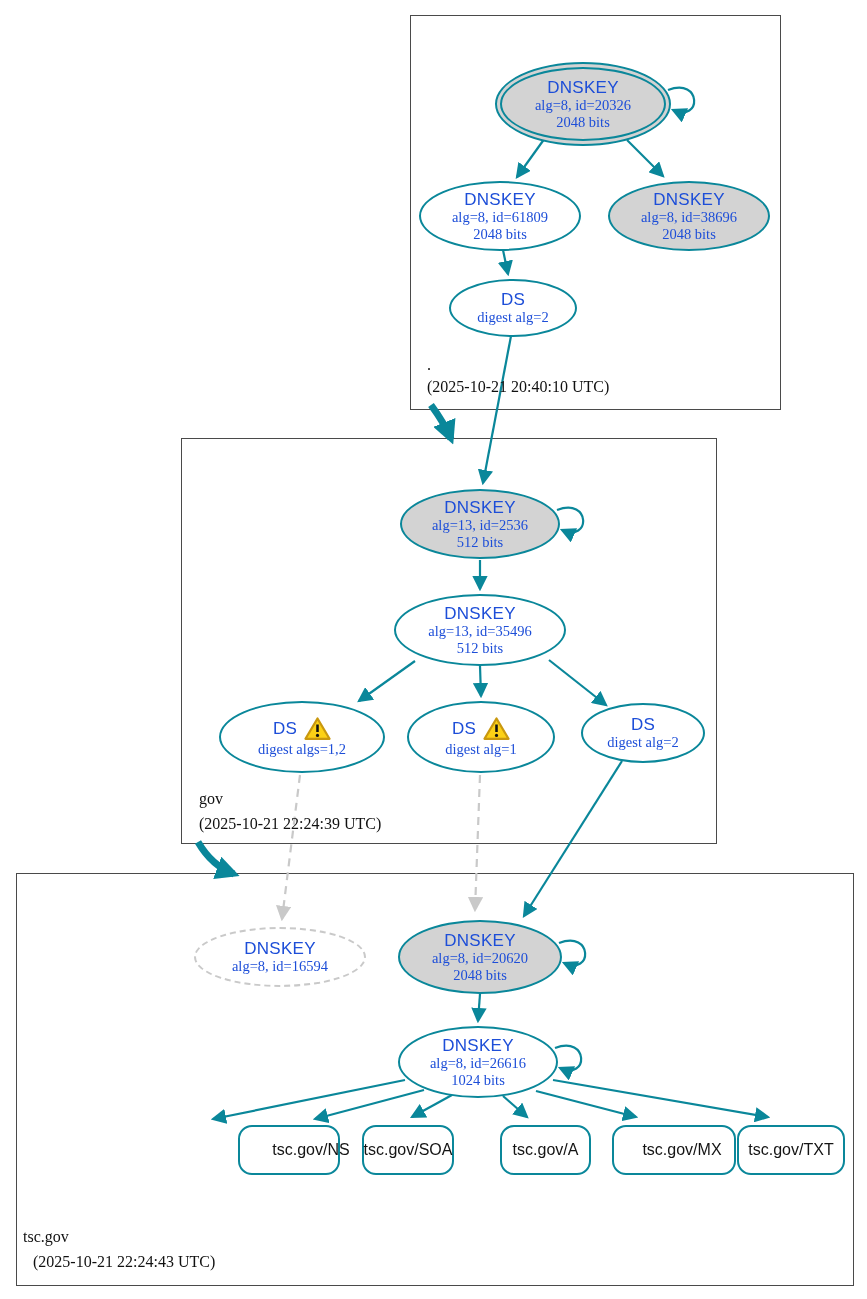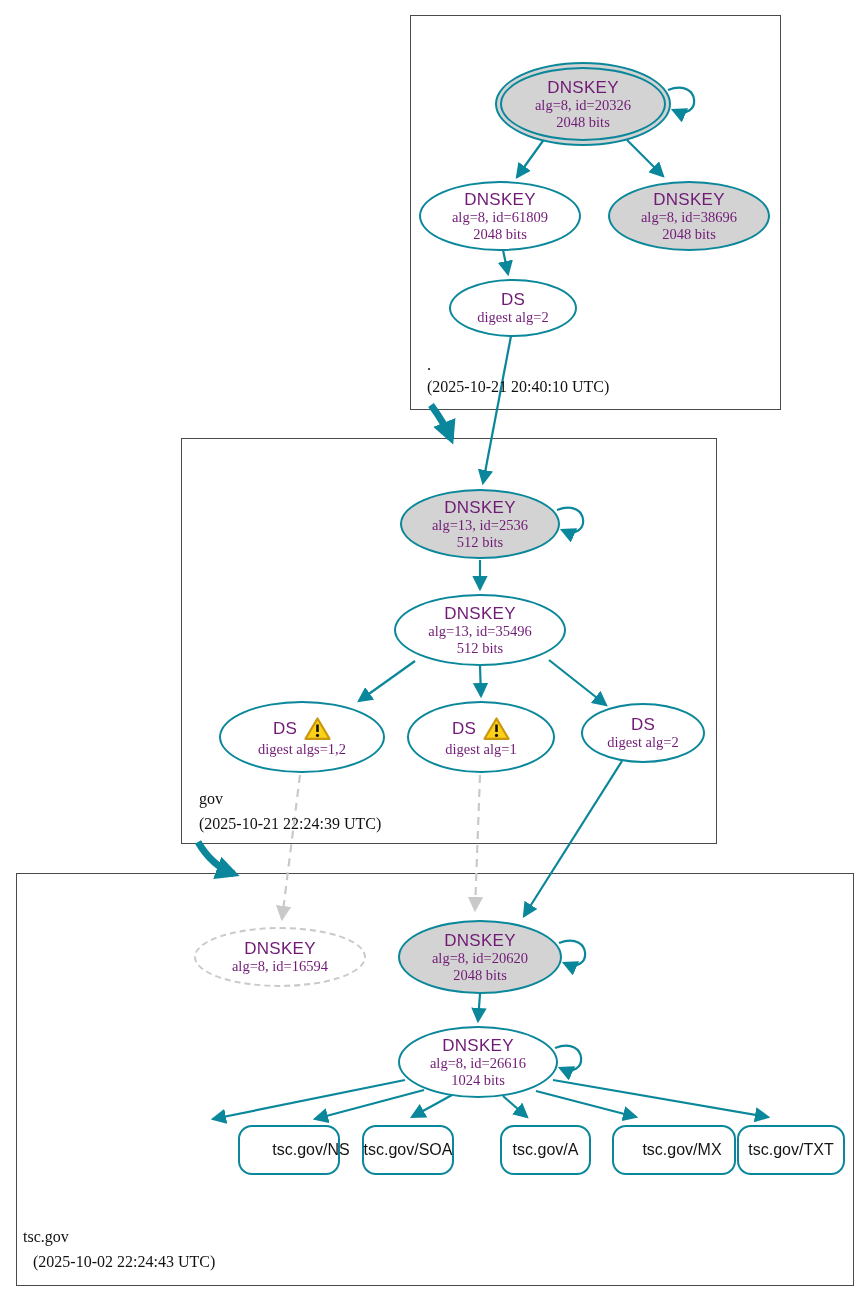--- a/index.html
+++ b/index.html
@@ -6,22 +6,22 @@
   #canvas{position:relative;width:867px;height:1299px;background:#ffffff;overflow:hidden;
           font-family:"Liberation Sans",sans-serif;color:#111;}
   .zonebox{position:absolute;border:1px solid #4a4a4a;background:transparent;z-index:1;}
   #edges{position:absolute;left:0;top:0;z-index:2;}
   .node{position:absolute;box-sizing:border-box;z-index:3;display:flex;flex-direction:column;
         align-items:center;justify-content:center;text-align:center;background:#fff;}
   .ellipse{border:2.4px solid #0a879a;border-radius:50%;}
   .ellipse.filled{background:#d3d3d3;}
   .ellipse.double::before{content:"";position:absolute;inset:3px;border:2.2px solid #0a879a;border-radius:50%;pointer-events:none;}
   .ellipse.dashed{border:2.2px dashed #c9c9c9;background:#fff;}
-  .node .title{font-size:17px;line-height:19px;letter-spacing:.3px;color:#701a75;}
-  .node .detail{font-family:"Liberation Serif",serif;font-size:14.5px;line-height:16.5px;color:#701a75;}
+  .node .title{font-size:17px;line-height:19px;letter-spacing:.3px;color:#1d4ed8;}
+  .node .detail{font-family:"Liberation Serif",serif;font-size:14.5px;line-height:16.5px;color:#1d4ed8;}
   .titlerow{display:flex;align-items:center;justify-content:center;gap:7px;}
   .rrset{position:absolute;box-sizing:border-box;z-index:3;border:2.4px solid #0a879a;border-radius:14px;
          background:#fff;display:flex;align-items:center;justify-content:center;
          font-size:16px;color:#141414;height:50px;top:1125px;}
   .zlabel{position:absolute;z-index:4;font-family:"Liberation Serif",serif;font-size:16px;color:#111;}
   .warn-icon{display:inline-flex;width:27px;height:24px;}
 </style>
 </head>
 <body>
 
@@ -167,15 +167,15 @@
     <div class="detail">1024 bits</div>
   </div>
 
   <div class="rrset" style="left:238px;width:102px;padding-left:44px;">tsc.gov/NS</div>
   <div class="rrset" style="left:362px;width:92px;">tsc.gov/SOA</div>
   <div class="rrset" style="left:500px;width:91px;">tsc.gov/A</div>
   <div class="rrset" style="left:612px;width:124px;padding-left:16px;">tsc.gov/MX</div>
   <div class="rrset" style="left:737px;width:108px;">tsc.gov/TXT</div>
 
   <div class="zlabel" style="left:23px;top:1228px;">tsc.gov</div>
-  <div class="zlabel" style="left:33px;top:1253px;">(2025-10-02 22:24:43 UTC)</div>
+  <div class="zlabel" style="left:33px;top:1253px;">(2025-10-21 22:24:43 UTC)</div>
 
 </div>
 
 </body></html>

